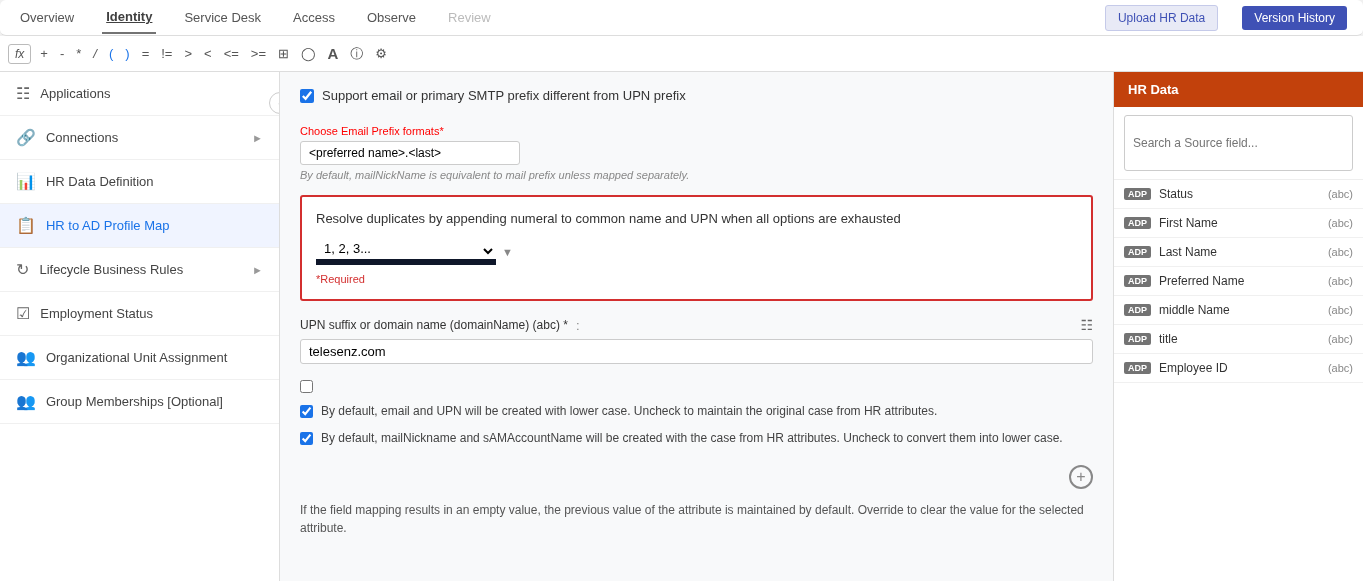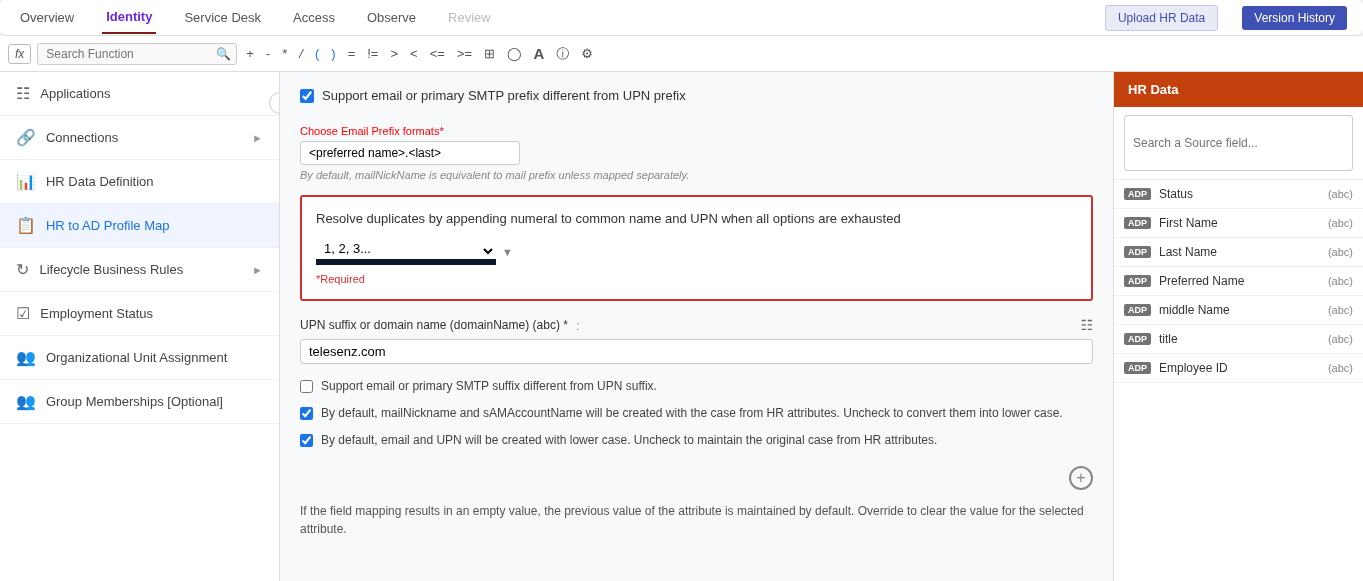--- a/index.html
+++ b/index.html
@@ -1,21 +1,21 @@
 <!DOCTYPE html>
 <html><head>
   <meta charset="utf-8">
   <style>
     * { box-sizing: border-box; margin: 0; padding: 0; }
     body { font-family: -apple-system, BlinkMacSystemFont, 'Segoe UI', Arial, sans-serif; font-size: 13px; background: #f0f0f0; color: #333; }
 
     
     .top-nav { display: flex; align-items: center; background: #fff; border-bottom: 1px solid #ddd; padding: 0 16px; height: 36px; gap: 24px; border-radius: 6px; }
     .top-nav-item { font-size: 13px; color: #555; cursor: pointer; padding: 8px 4px; white-space: nowrap; }
-    .top-nav-item.active { color: #6d28d9; border-bottom: 2px solid #7f1d1d; font-weight: 600; }
+    .top-nav-item.active { color: #404040; border-bottom: 2px solid #737373; font-weight: 600; text-decoration: underline; }
     .top-nav-spacer { flex: 1; }
     .btn-upload { background: #e8eaf6; color: #3f51b5; border: 1px solid #c5cae9; border-radius: 3px; padding: 5px 12px; font-size: 12px; cursor: pointer; white-space: nowrap; }
     .btn-version { background: #3f51b5; color: #fff; border: none; border-radius: 3px; padding: 5px 12px; font-size: 12px; cursor: pointer; white-space: nowrap; }
 
     
     .formula-bar { display: flex; align-items: center; background: #fff; border-bottom: 1px solid #ddd; padding: 4px 8px; gap: 6px; height: 36px; }
     .fx-badge { background: #fff; border: 1px solid #bbb; color: #555; font-style: italic; font-size: 12px; padding: 2px 6px; border-radius: 3px; cursor: default; }
     .search-function-input { flex: 0 0 200px; border: 1px solid #ccc; border-radius: 3px; padding: 3px 28px 3px 8px; font-size: 12px; position: relative; background: #f9f9f9; }
     .search-wrapper { position: relative; display: flex; align-items: center; }
     .search-icon-inline { position: absolute; right: 6px; color: #888; font-size: 12px; }
@@ -86,24 +86,20 @@
   <span class="top-nav-item">Access</span>
   <span class="top-nav-item">Observe</span>
   <span class="top-nav-item" style="color:#bbb;">Review</span>
   <div class="top-nav-spacer"></div>
   <button class="btn-upload">Upload HR Data</button>
   <button class="btn-version">Version History</button>
 </div>
 
 <div class="formula-bar">
   <span class="fx-badge">fx</span>
-  <div class="search-wrapper">
-    <input class="search-function-input" type="text" placeholder="Search Function" style="">
-    <span class="search-icon-inline">🔍</span>
-  </div>
   <button class="toolbar-btn">+</button>
   <button class="toolbar-btn">-</button>
   <button class="toolbar-btn">*</button>
   <button class="toolbar-btn italic">/</button>
   <button class="toolbar-btn" style="color:#1a73e8;">(</button>
   <button class="toolbar-btn" style="color:#1a73e8;">)</button>
   <button class="toolbar-btn">=</button>
   <button class="toolbar-btn">!=</button>
   <button class="toolbar-btn">&gt;</button>
   <button class="toolbar-btn">&lt;</button>
@@ -196,31 +192,30 @@
         <span class="upn-colon">:</span>
         <span style="margin-left:auto;color:#666;font-size:14px;cursor:pointer;">☷</span>
       </div>
       <div class="upn-input-wrapper">
         <input class="upn-input" type="text" value="telesenz.com" style="">
       </div>
     </div>
 
     <div class="checkbox-row-small">
       <input type="checkbox" class="checkbox-small" style="">
-      <span>Support email or primary SMTP suffix different from UPN suffix.</span>
+    </div>
+
+    <div class="checkbox-row-small">
+      <input type="checkbox" class="checkbox-small" checked="" style="">
+      <span>By default, email and UPN will be created with lower case. Uncheck to maintain the original case from HR attributes.</span>
     </div>
 
     <div class="checkbox-row-small">
       <input type="checkbox" class="checkbox-small" checked="" style="">
       <span>By default, mailNickname and sAMAccountName will be created with the case from HR attributes. Uncheck to convert them into lower case.</span>
-    </div>
-
-    <div class="checkbox-row-small">
-      <input type="checkbox" class="checkbox-small" checked="" style="">
-      <span>By default, email and UPN will be created with lower case. Uncheck to maintain the original case from HR attributes.</span>
     </div>
 
     <div style="display:flex;justify-content:flex-end;margin-top:4px;">
       <span class="plus-circle">+</span>
     </div>
 
     <div class="bottom-note">If the field mapping results in an empty value, the previous value of the attribute is maintained by default. Override to clear the value for the selected attribute.</div>
 
   </div>
 

